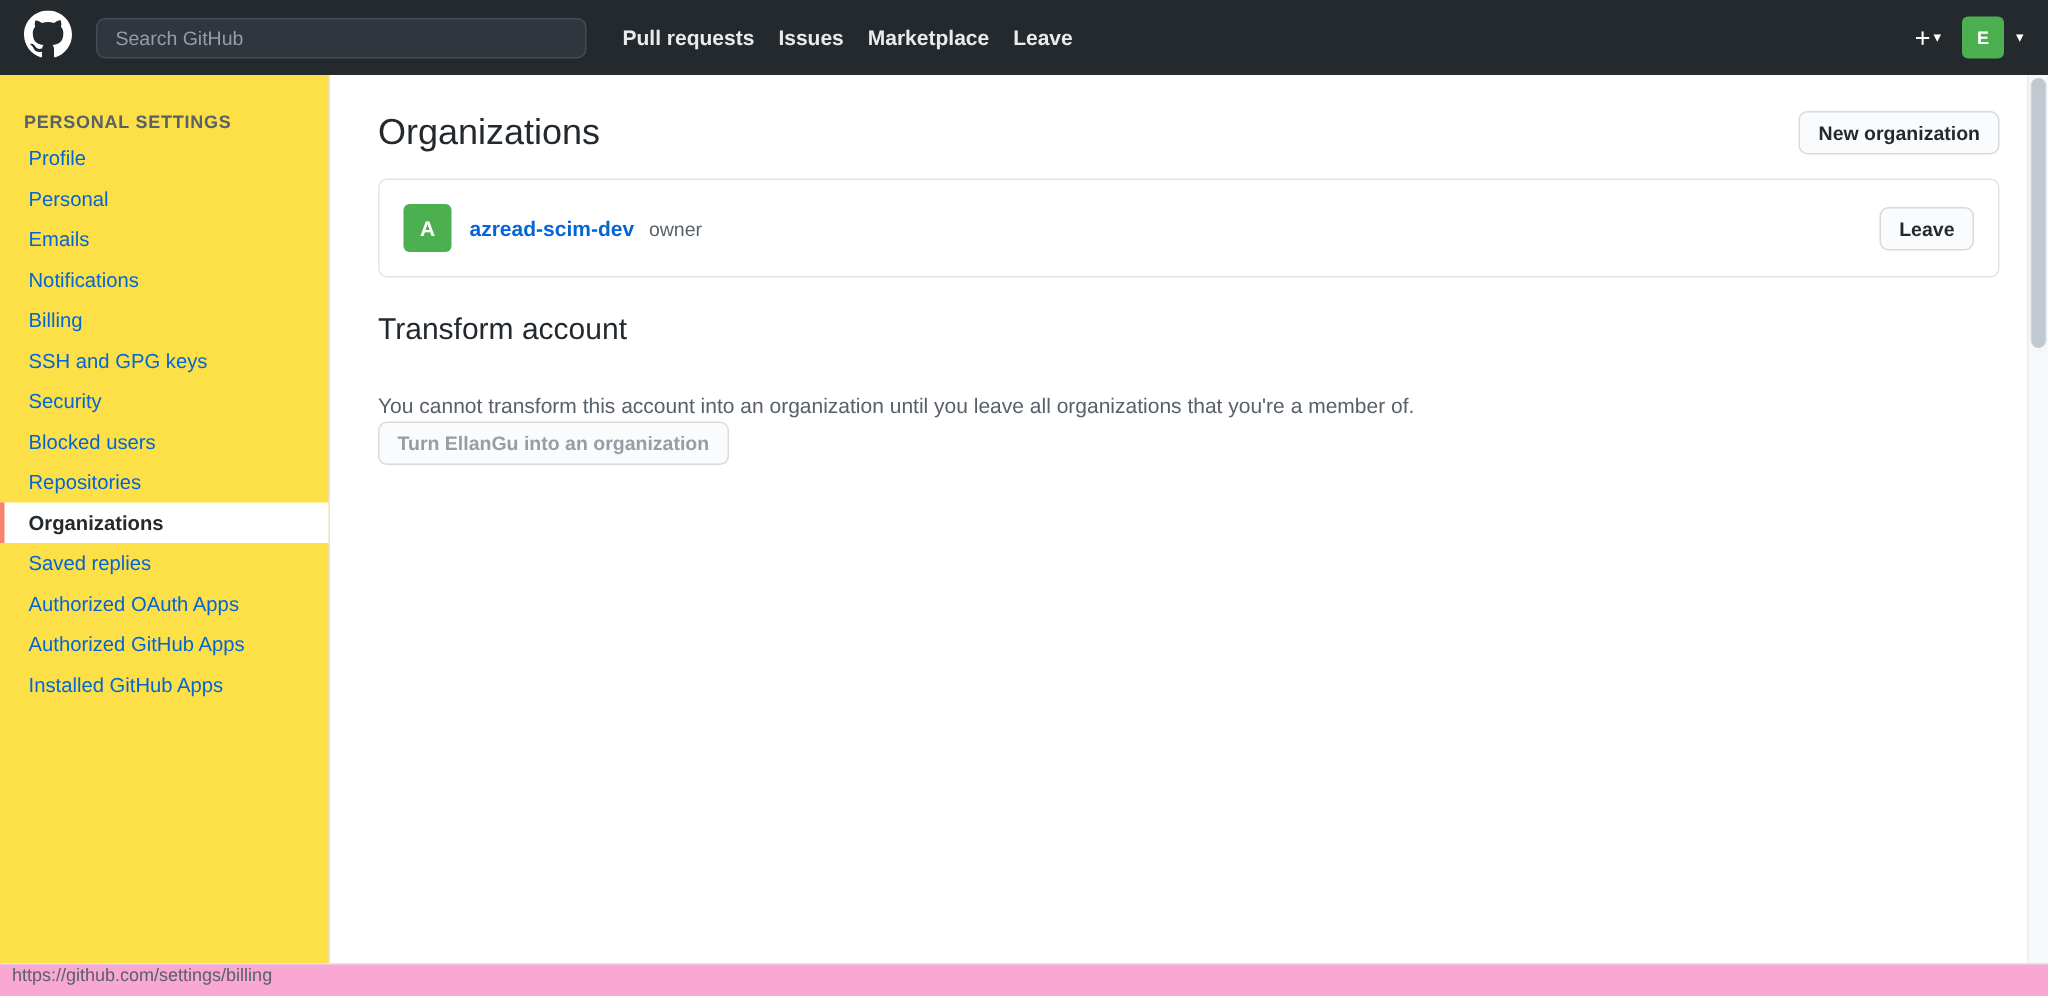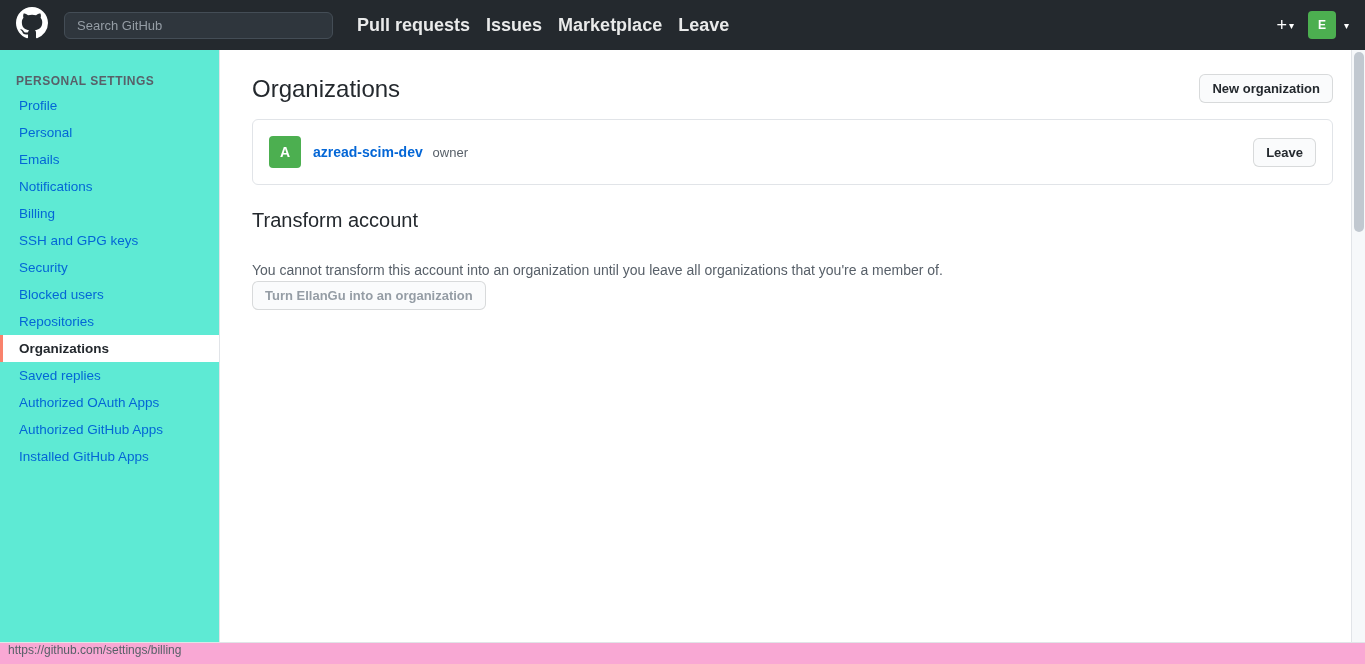--- a/index.html
+++ b/index.html
@@ -23,34 +23,34 @@
       line-height: 1;
       cursor: pointer;
     }
     .topnav-logo svg { fill: #fff; width: 32px; height: 32px; }
     .topnav-search {
       background: #2f363d;
       border: 1px solid #444d56;
       border-radius: 6px;
       color: #959da5;
       padding: 5px 12px;
-      width: 269px;
+      width: 327px;
       font-size: 13px;
       outline: none;
     }
     .topnav-search::placeholder { color: #959da5; }
     .topnav-links {
       display: flex;
       gap: 16px;
       margin-left: 8px;
     }
     .topnav-link {
       color: #fff;
       text-decoration: none;
-      font-size: 18px;
+      font-size: 14px;
       font-weight: 600;
       opacity: 0.9;
       cursor: pointer;
     }
     .topnav-right {
       margin-left: auto;
       display: flex;
       align-items: center;
       gap: 8px;
     }
@@ -82,21 +82,21 @@
       margin-top: 50px;
       min-height: calc(100vh - 50px);
     }
 
     
     .sidebar {
       width: 220px;
       min-width: 220px;
       border-right: 1px solid #e1e4e8;
       padding: 16px 0;
-      background: #5eead4;
+      background: #fde047;
     }
     .sidebar-heading {
       font-size: 12px;
       font-weight: 600;
       color: #586069;
       padding: 8px 16px 4px;
       text-transform: uppercase;
       letter-spacing: 0.5px;
     }
     .sidebar-item {

